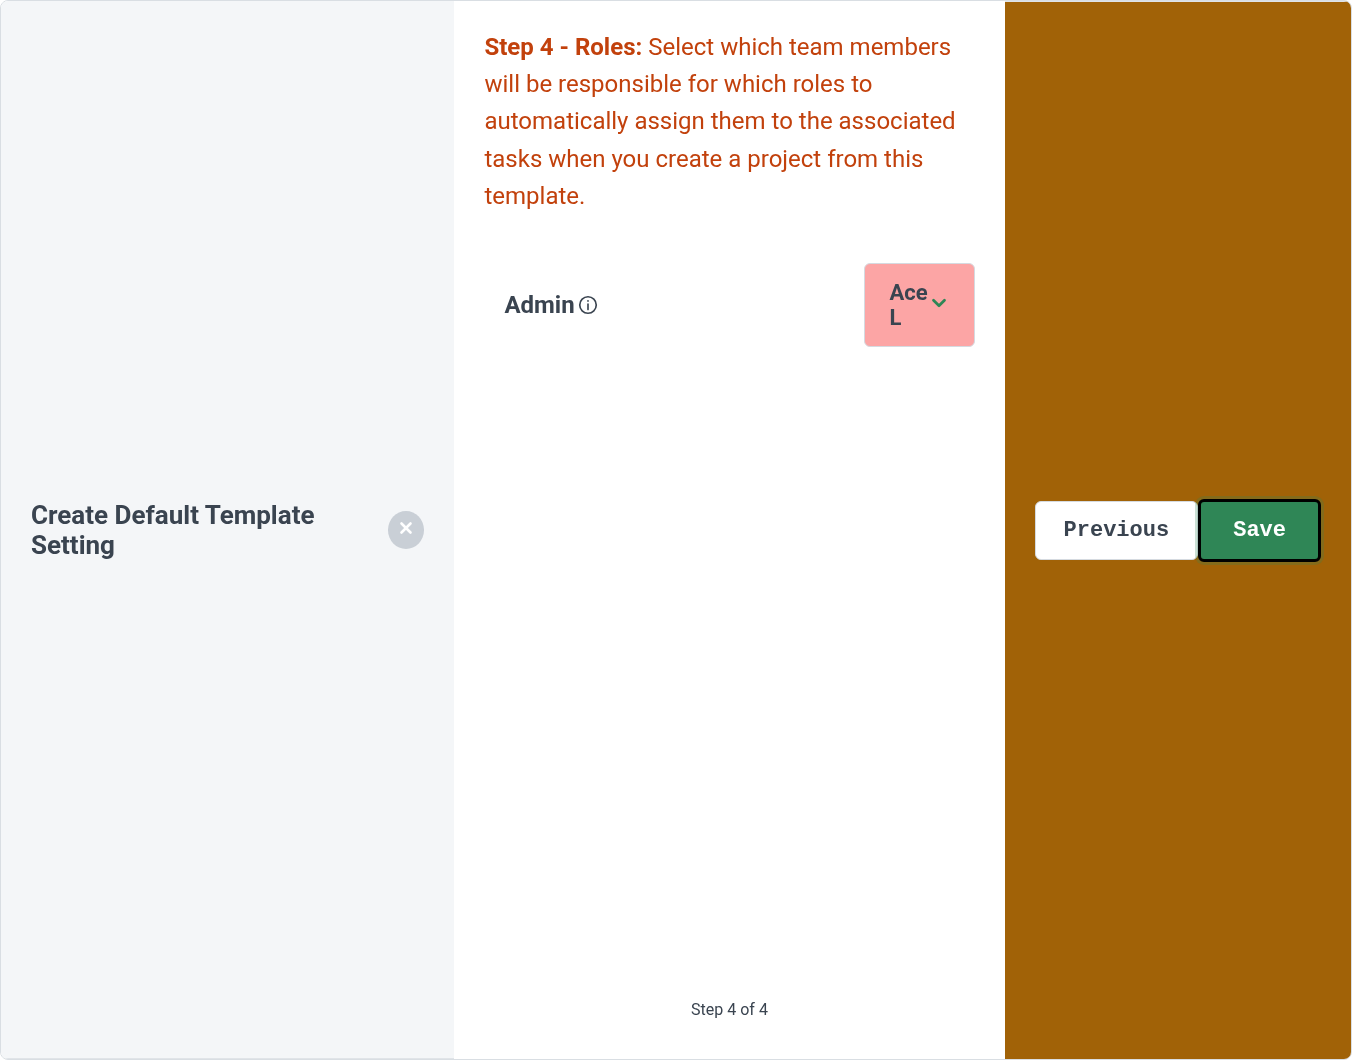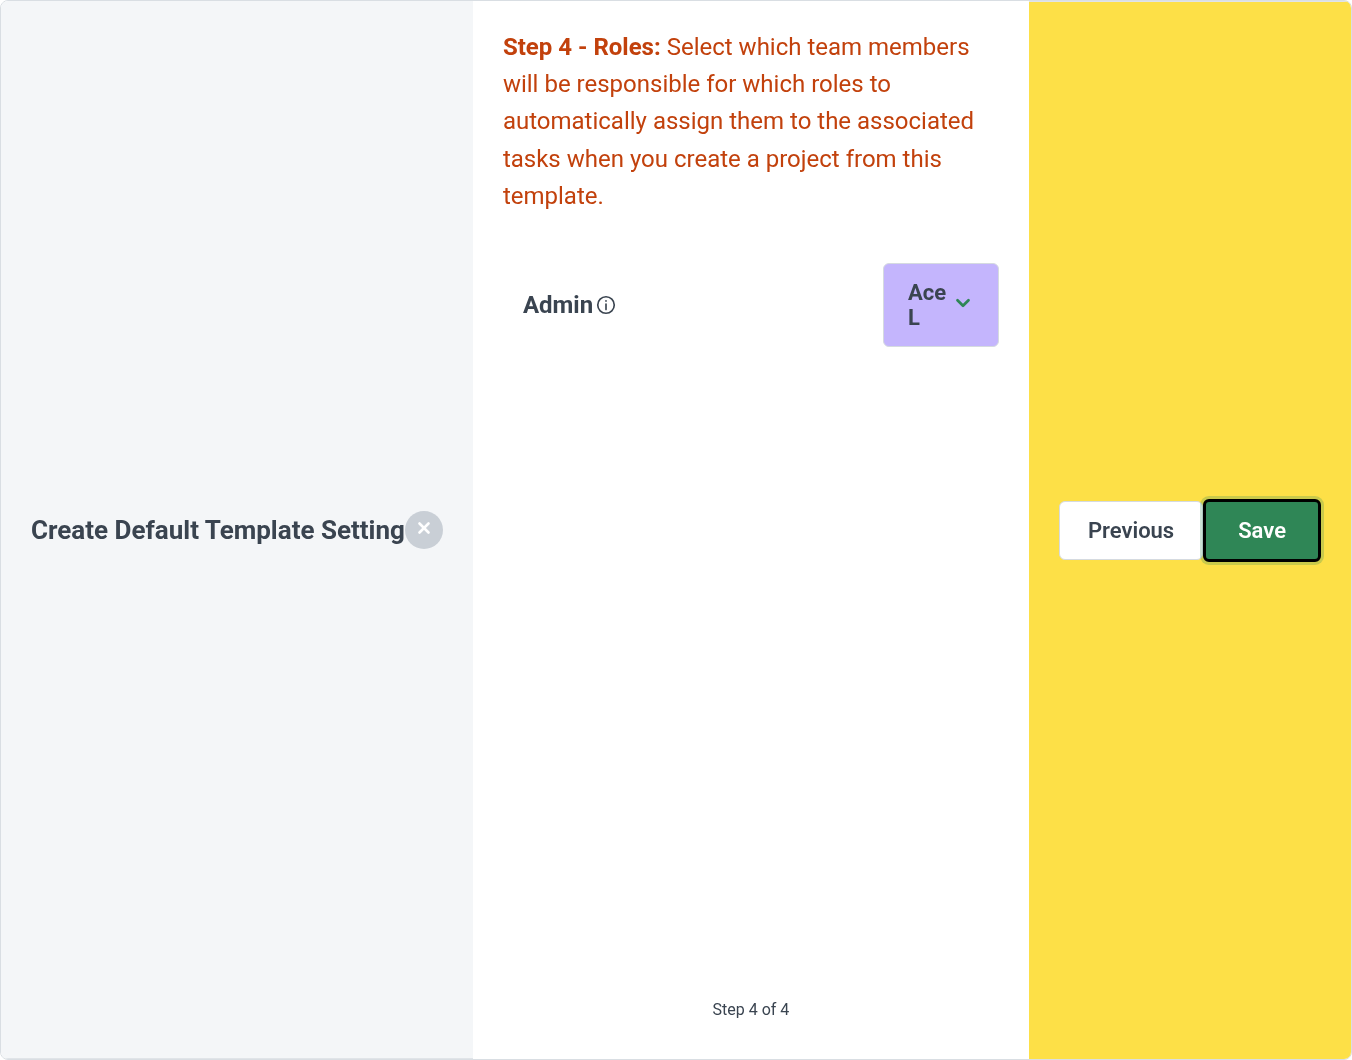--- a/index.html
+++ b/index.html
@@ -94,47 +94,48 @@
     }
     .dropdown {
       flex: 1;
       border: 1px solid #d5dae0;
       border-radius: 6px;
       padding: 16px 24px;
       display: flex;
       align-items: center;
       justify-content: space-between;
       cursor: pointer;
-      background: #c4b5fd;
+      background: #fca5a5;
     }
     .dropdown-value {
       font-size: 22px;
       font-weight: 700;
       color: #3a4450;
     }
     .dropdown-chevron svg {
       width: 22px;
       height: 22px;
     }
     .step-indicator-wrap {
       margin-top: auto;
       text-align: center;
       padding-bottom: 20px;
     }
     .step-indicator {
       font-size: 16px;
       color: #3a4450;
     }
     .modal-footer {
-      background: #fde047;
+      background: #a16207;
       border-top: 1px solid #e0e4e8;
       padding: 24px 30px;
       display: flex;
       align-items: center;
       justify-content: space-between;
+      font-family: Liberation Mono, monospace;
     }
     .btn {
       font-size: 22px;
       font-weight: 600;
       padding: 16px 28px;
       border-radius: 6px;
       cursor: pointer;
       font-family: inherit;
     }
     .btn-secondary {

